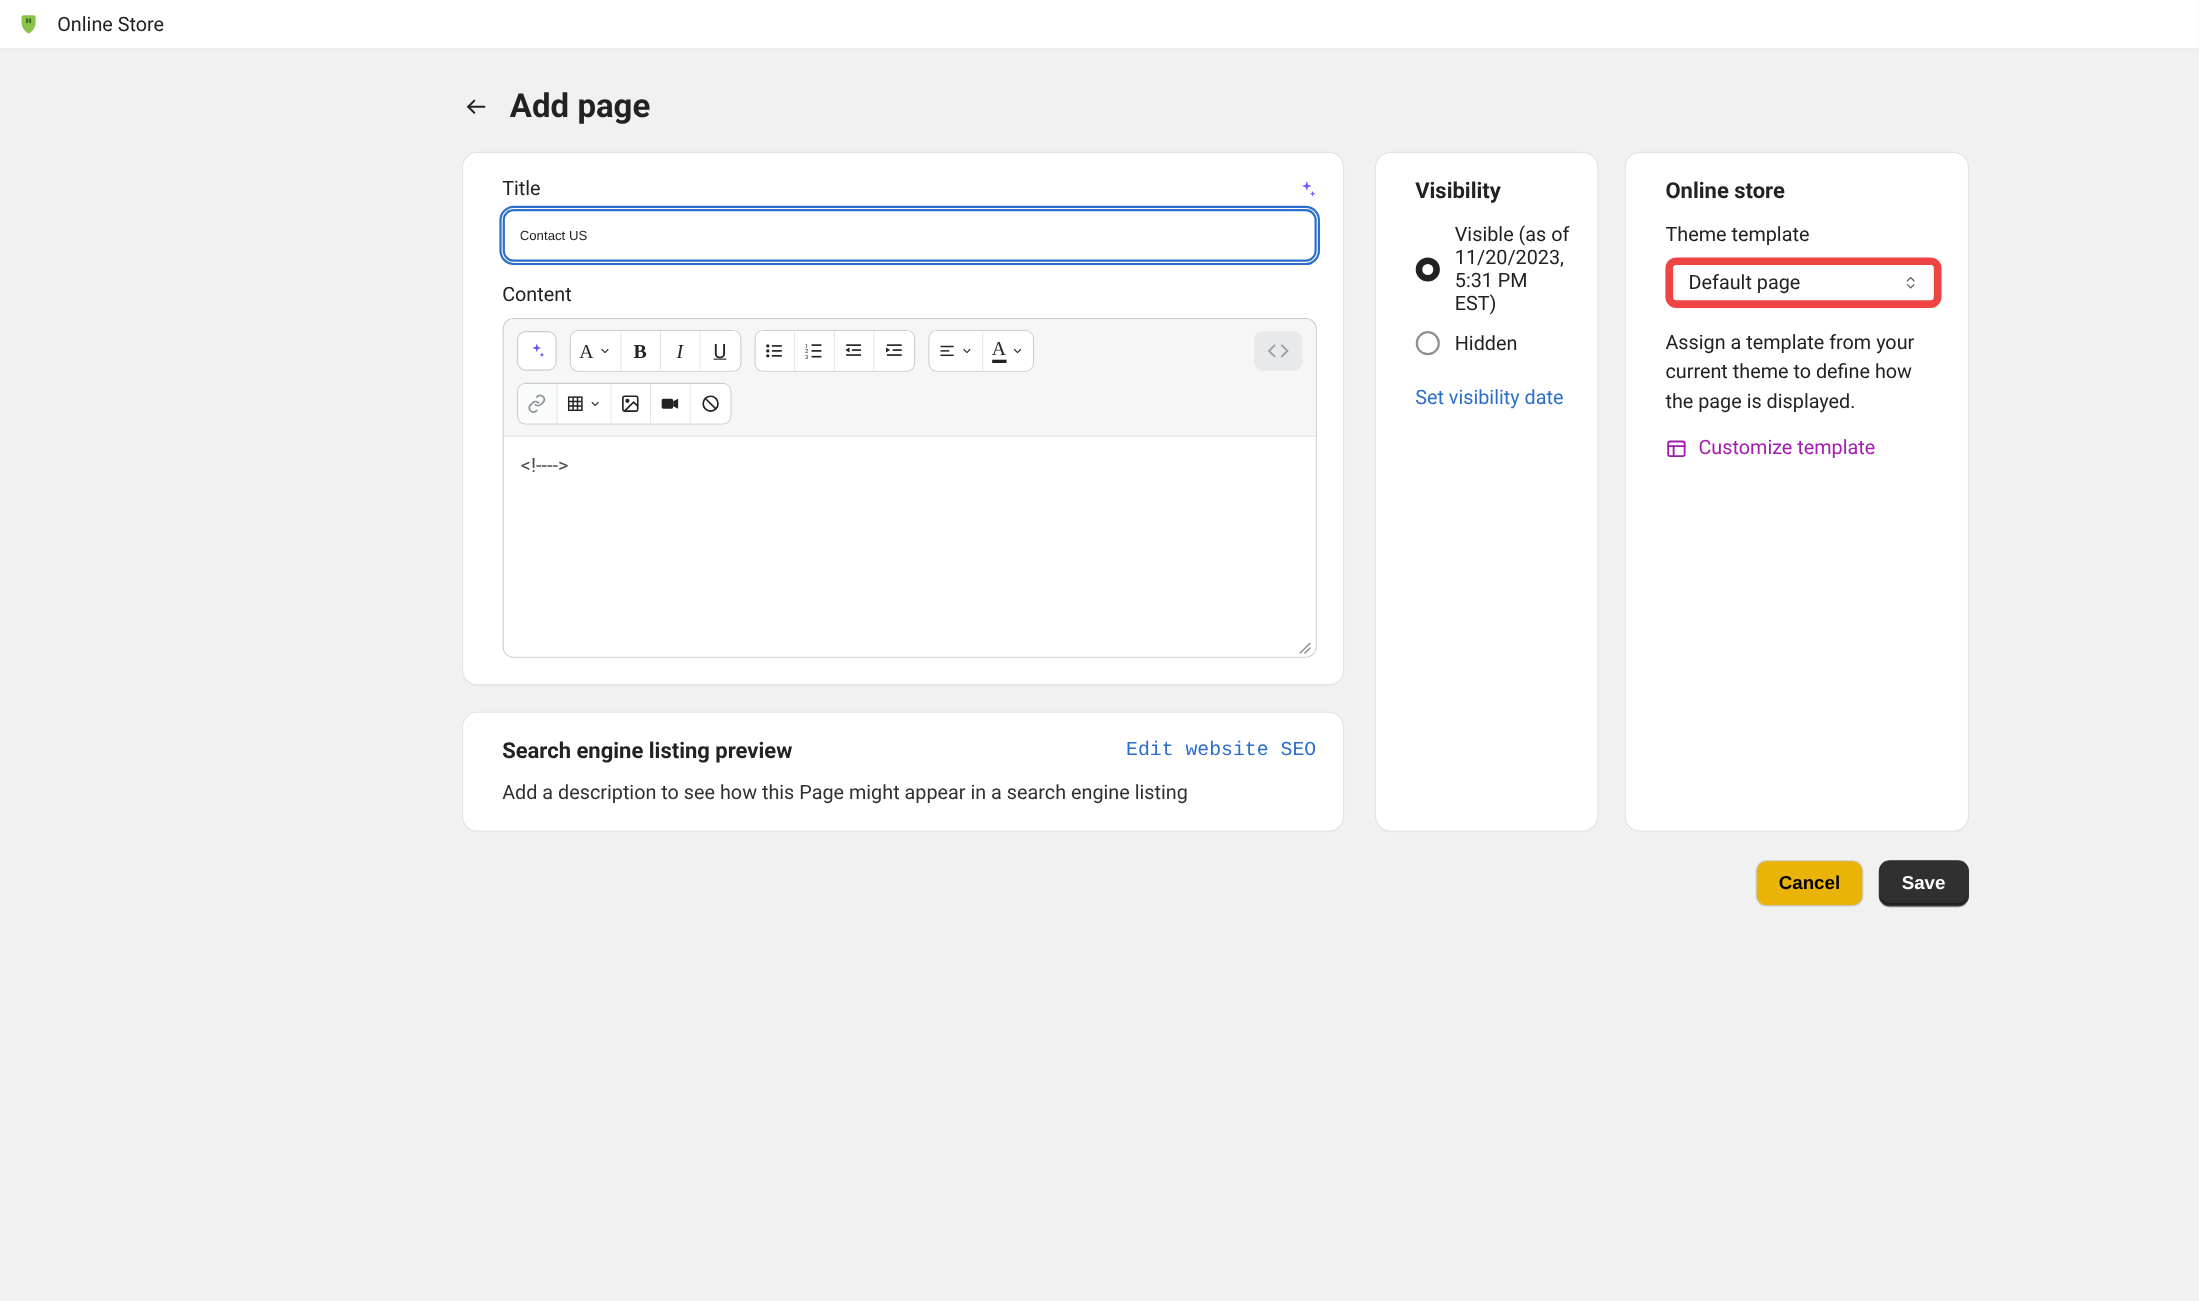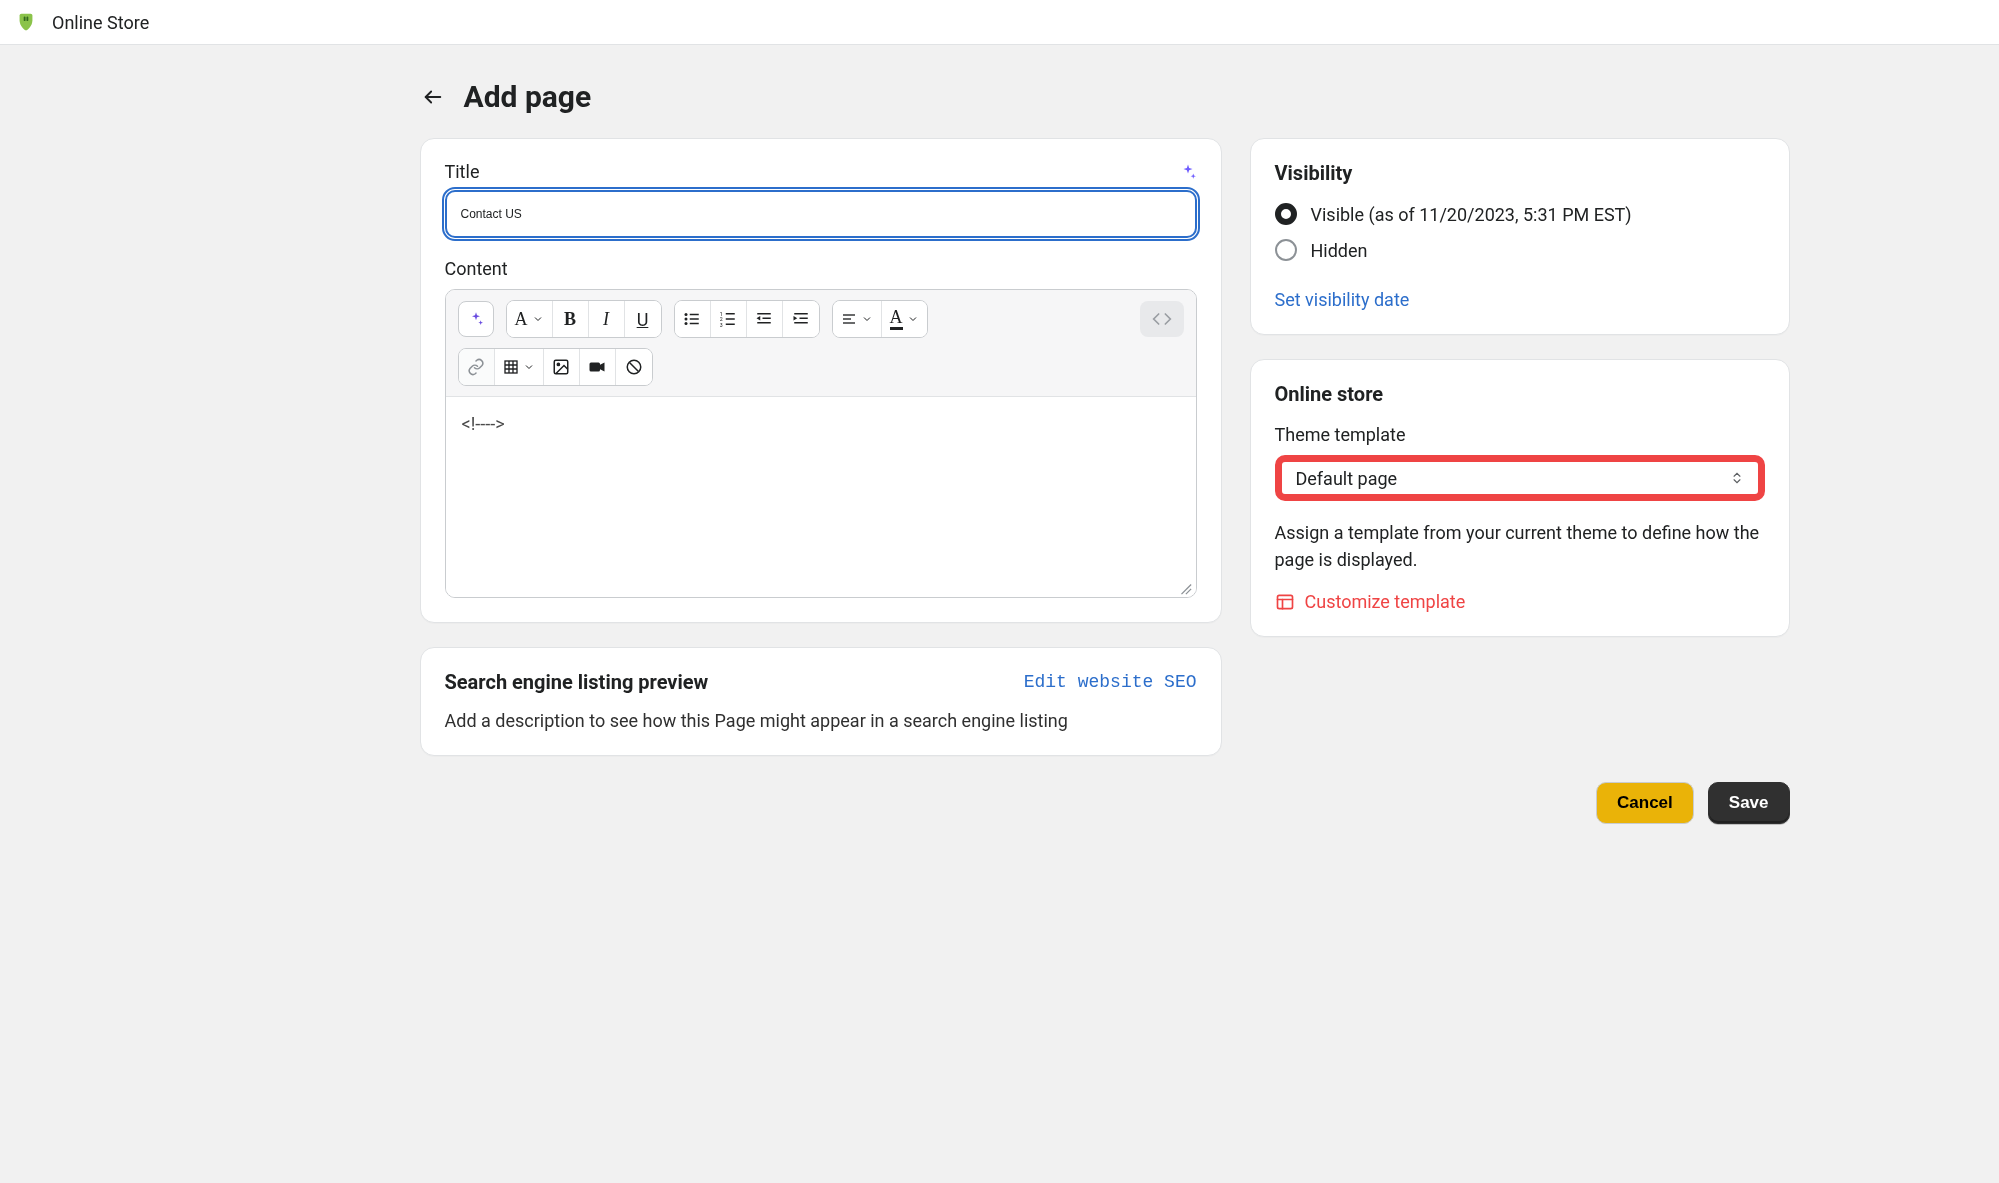--- a/index.html
+++ b/index.html
@@ -28,27 +28,27 @@
     max-width: 1660px;
     margin: 0 auto;
     padding: 30px 40px 40px 40px;
   }
   .page-header { display:flex; align-items:center; gap:18px; margin: 4px 0 24px 210px; }
   .back-btn { width:26px; height:26px; display:flex; align-items:center; justify-content:center; cursor:pointer; color:#202223; }
   .page-title { font-size: 30px; font-weight: 700; }
 
   .columns { display:flex; gap:28px; margin-left:210px; }
   .col-main { flex: 0 1 1076px; }
-  .col-side { flex: 0 0 540px; display:flex; flex-direction:column; gap:24px; }
+  .col-side { flex: 0 0 540px; display:flex; gap:24px; }
 
   .card {
     background:#fff;
     border:1px solid #e1e3e5;
     border-radius:14px;
-    padding:22px 24px 24px 24px;
+    padding:22px 24px 24px 36px;
     box-shadow: 0 1px 0 rgba(0,0,0,0.02);
   }
 
   
   .field-row-header { display:flex; align-items:center; justify-content:space-between; margin-bottom:8px; }
   .field-label { font-size:18px; color:#202223; }
   .ai-icon { color:#6e5cff; display:flex; align-items:center; }
 
   .title-input {
     width:100%;
@@ -158,21 +158,21 @@
     border-radius:10px;
     padding:0 14px;
     display:flex; align-items:center; justify-content:space-between;
     background:#fff;
     cursor:pointer;
     margin-bottom:18px;
   }
   .select .sel-text { font-size:18px; }
   .select .sel-chev { color:#5c5f62; }
   .tmpl-desc { font-size:18px; line-height:1.5; color:#202223; margin-bottom:18px; }
-  .customize-row { display:flex; align-items:center; gap:10px; color:#ef4444; cursor:pointer; }
+  .customize-row { display:flex; align-items:center; gap:10px; color:#a21caf; cursor:pointer; }
 
   
   .footer-actions { display:flex; justify-content:flex-end; gap:14px; margin-top:26px; margin-right: 0; }
   .footer-actions-wrap { margin-left:210px; max-width: 1644px; }
   .btn {
     height:42px;
     padding:0 20px;
     border-radius:10px;
     font-size:17px;
     font-weight:600;

